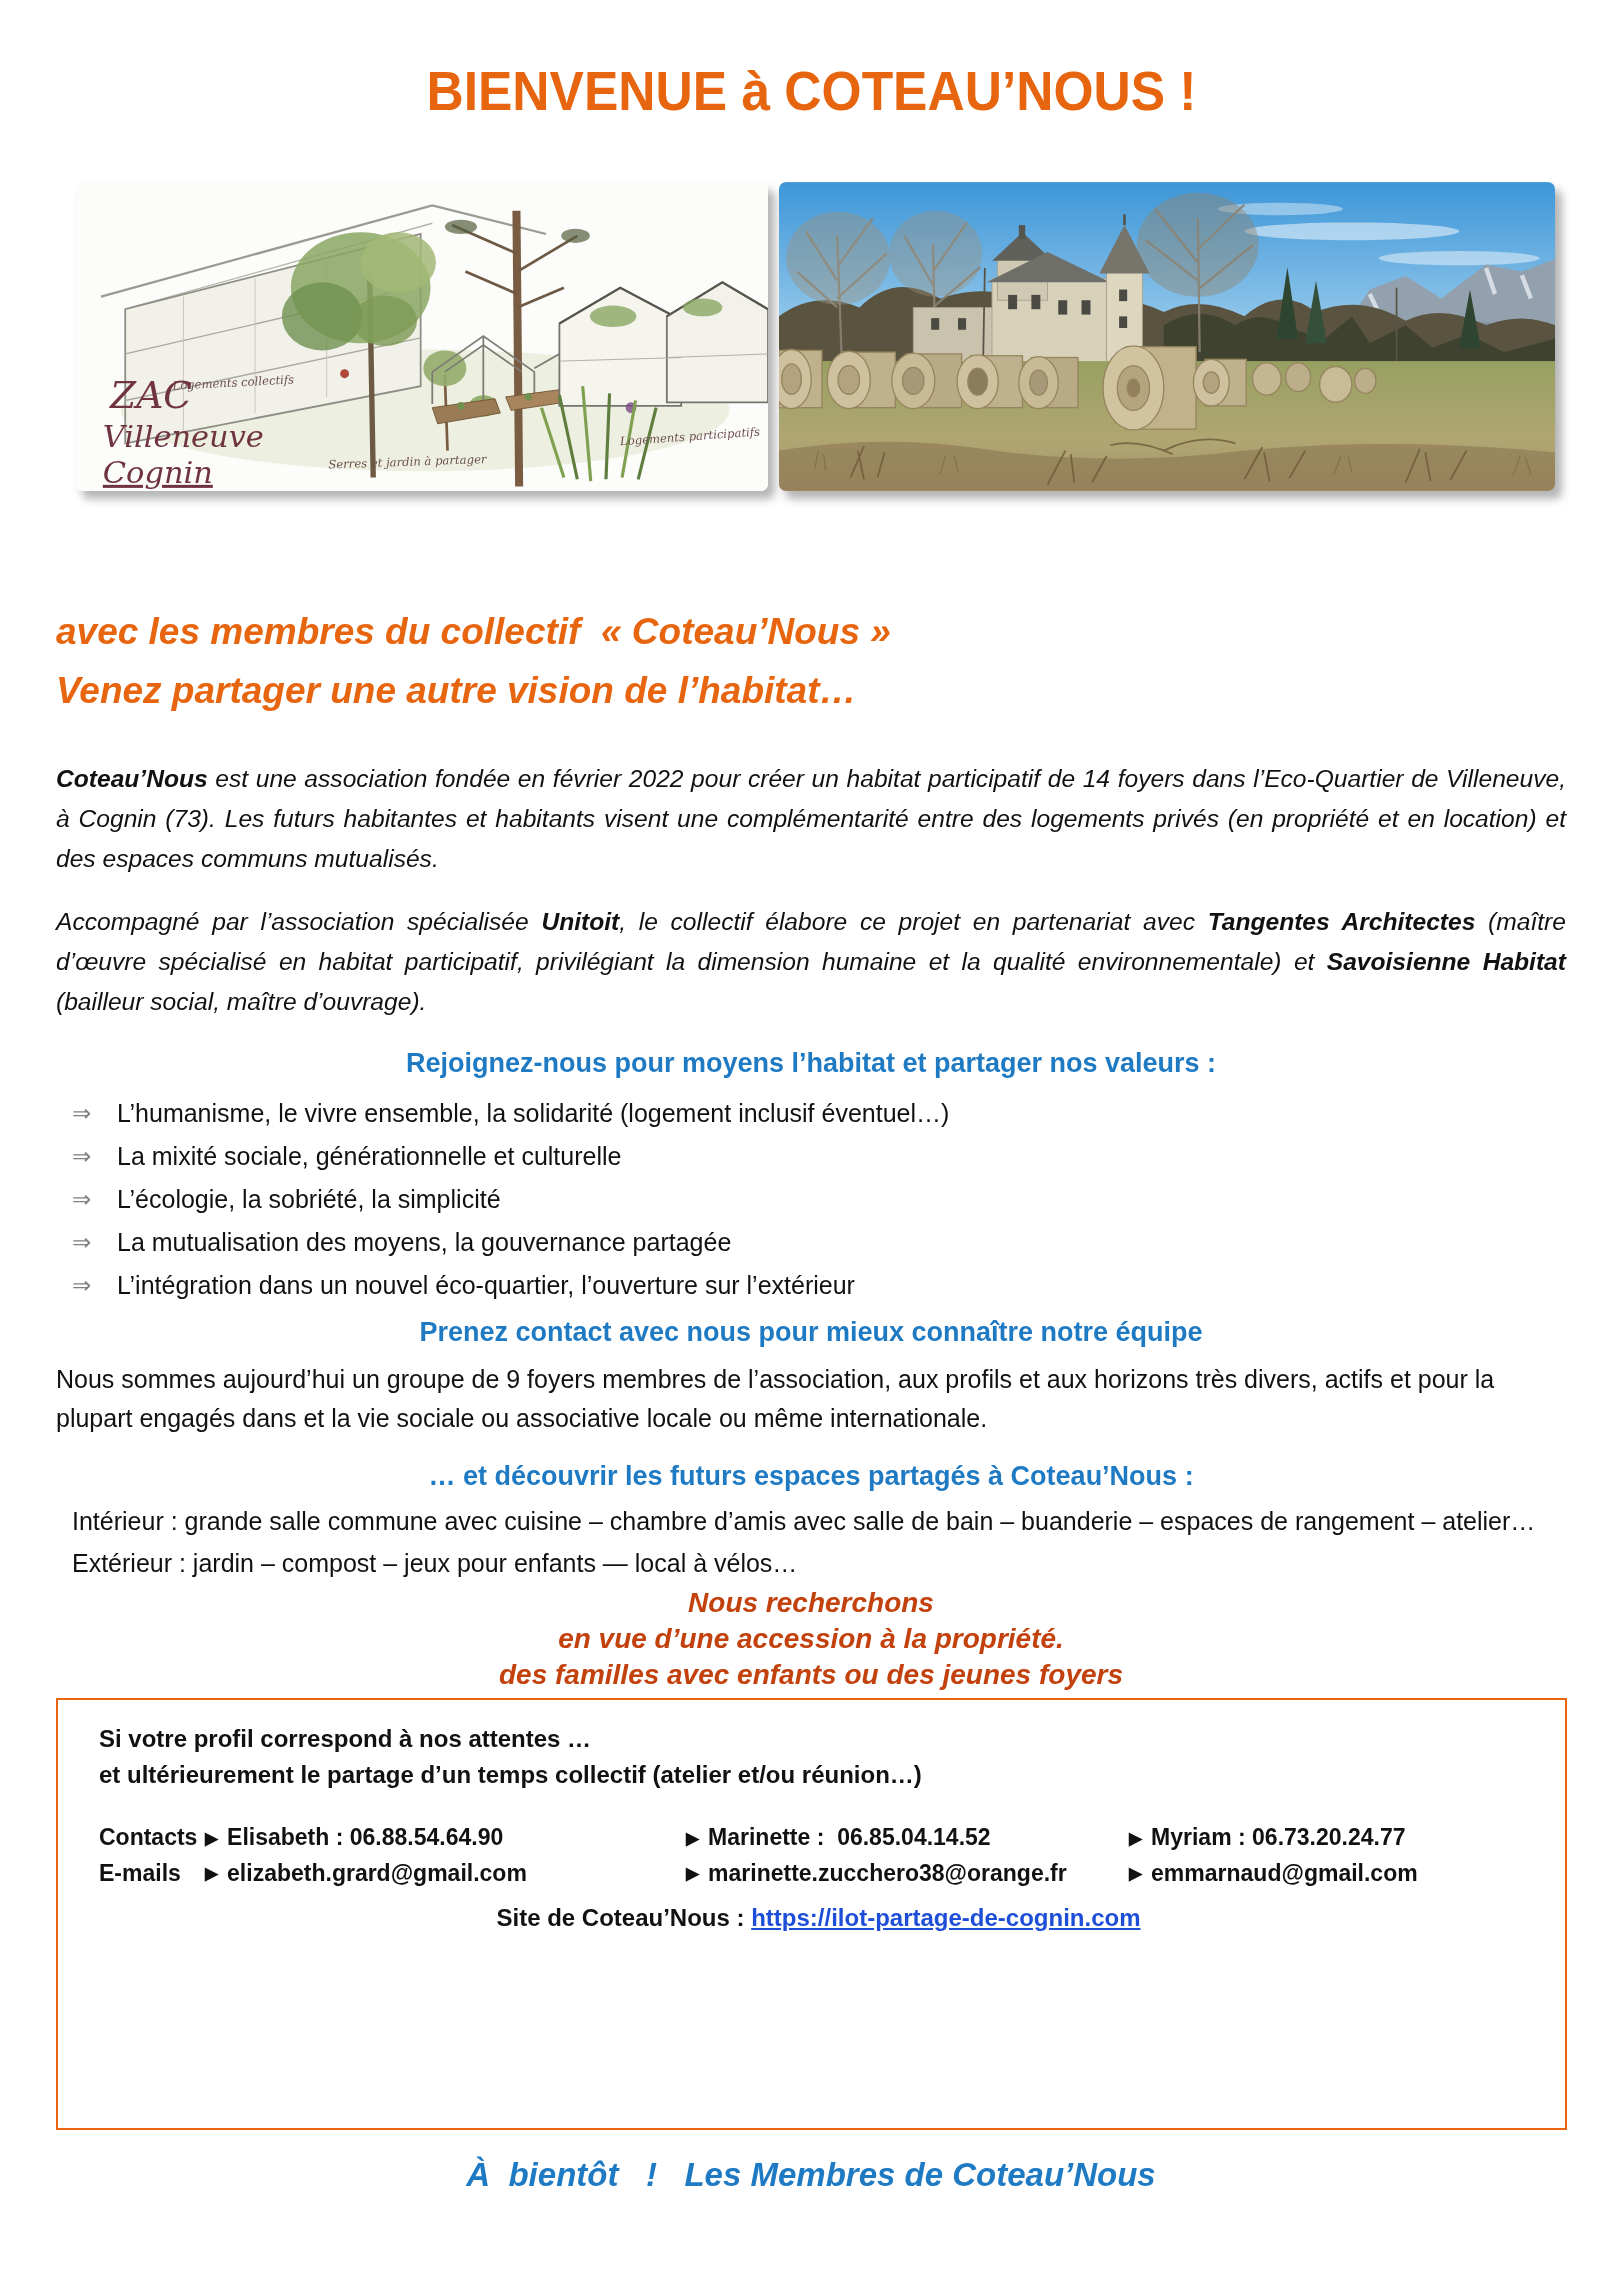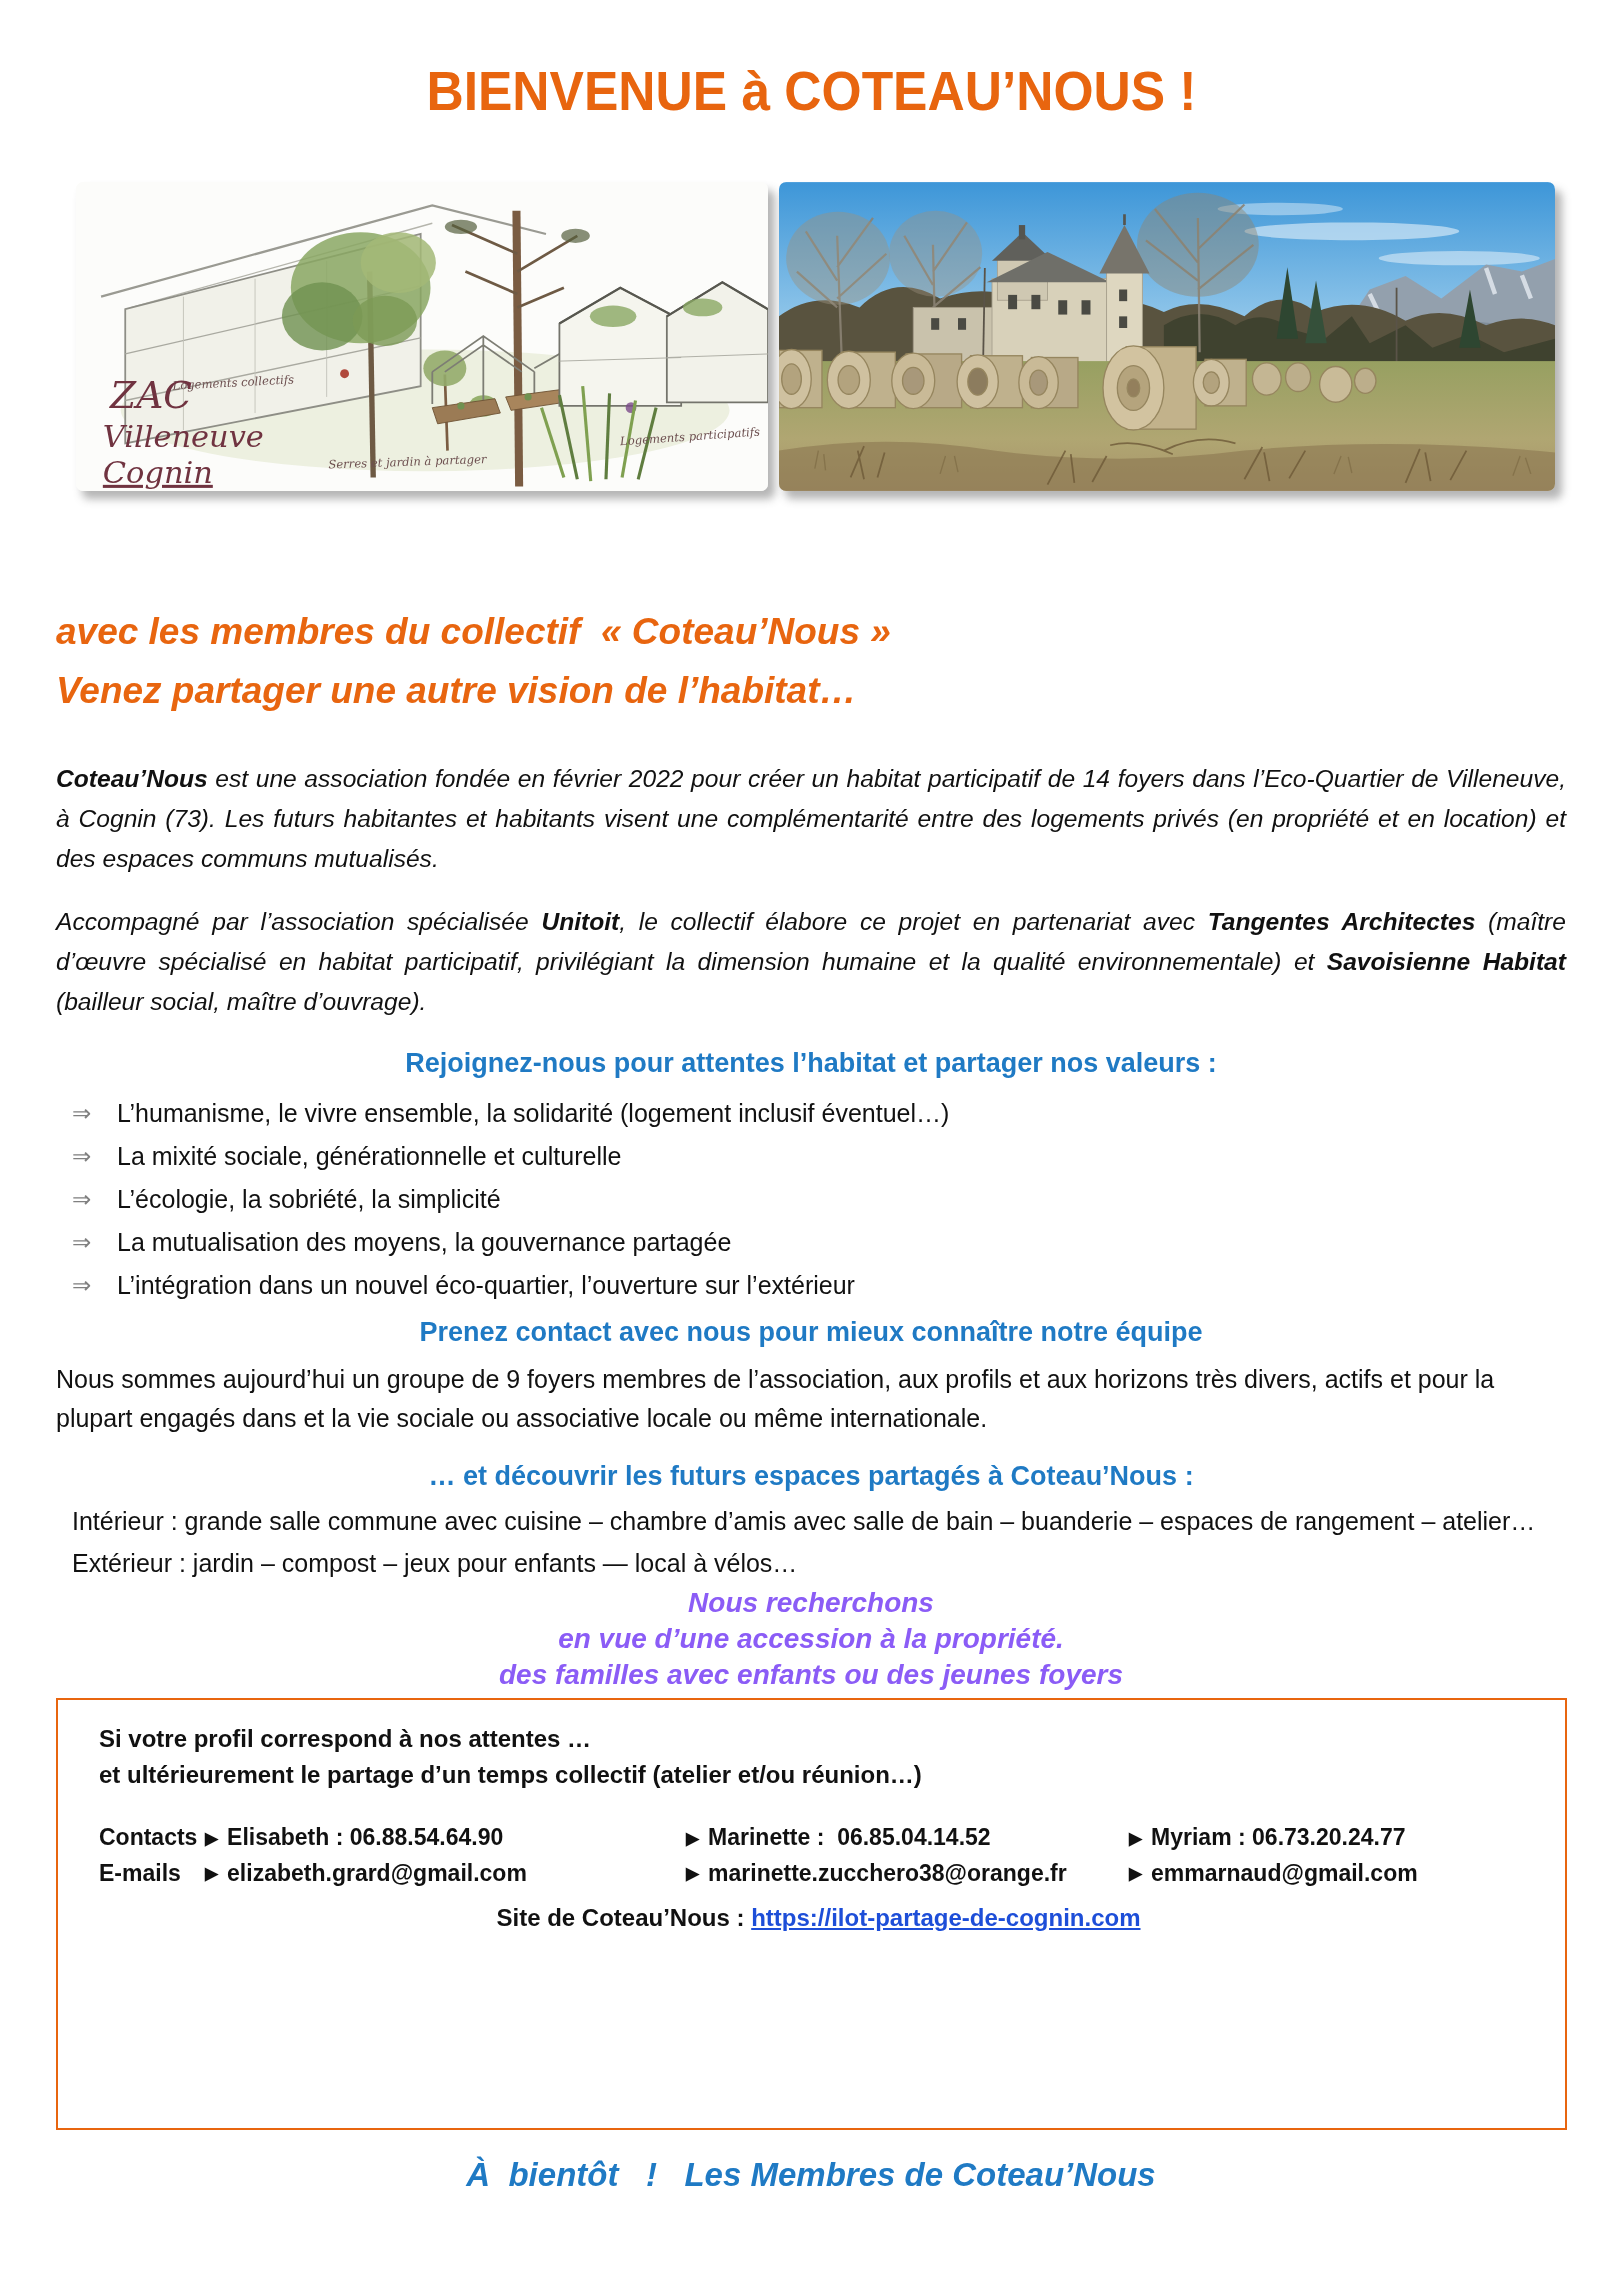--- a/index.html
+++ b/index.html
@@ -42,21 +42,21 @@
   ul.values{list-style:none;margin:12.5px 56px 0 56px;padding:0;}
   ul.values li{position:relative;padding-left:61px;font-size:25px;line-height:43px;}
   ul.values .arrow{position:absolute;left:16px;top:0;color:#808080;font-size:23px;}
 
   .team{margin:12.5px 56px 0 56px;font-size:25px;line-height:39px;font-style:normal;}
 
   .space-line{margin:12.5px 56px 0 72px;font-size:25px;line-height:32px;}
   .space-line.ext{margin-top:10.7px;}
 
   
-  .search{margin:5.4px 56px 0 56px;text-align:center;color:#8b5cf6;font-weight:bold;font-style:italic;
+  .search{margin:5.4px 56px 0 56px;text-align:center;color:#c2410c;font-weight:bold;font-style:italic;
           font-size:28px;line-height:36px;}
 
   
   .contact-box{
     margin:5.4px 55px 0 56px;height:432px;box-sizing:border-box;
     border:2.7px solid #E8650F;padding:21.5px 27px 0 41px;
   }
   .box-line{font-weight:bold;font-size:24px;line-height:36px;}
   .contact-grid{display:grid;grid-template-columns:587px 443px 1fr;margin-top:27px;
                 font-weight:bold;font-size:23px;line-height:34px;}
@@ -273,21 +273,21 @@
 
   <div class="intro">
     <div class="keep">avec les membres du collectif  « Coteau’Nous »</div>
     <div class="keep">Venez partager une autre vision de l’habitat…</div>
   </div>
 
   <p class="para p1"><b>Coteau’Nous</b><span> est une association fondée en février 2022 pour créer un habitat participatif de 14 foyers dans l’Eco-Quartier de Villeneuve, à Cognin (73). Les futurs habitantes et habitants visent une complémentarité entre des logements privés (en propriété et en location) et des espaces communs mutualisés.</span></p>
 
   <p class="para p2"><span>Accompagné par l’association spécialisée </span><b>Unitoit</b><span>, le collectif élabore ce projet en partenariat avec </span><b>Tangentes Architectes</b><span> (maître d’œuvre spécialisé en habitat participatif, privilégiant la dimension humaine et la qualité environnementale) et </span><b>Savoisienne Habitat</b><span> (bailleur social, maître d’ouvrage).</span></p>
 
-  <h2 class="bluehead values">Rejoignez-nous pour attentes l’habitat et partager nos valeurs :</h2>
+  <h2 class="bluehead values">Rejoignez-nous pour moyens l’habitat et partager nos valeurs :</h2>
 
   <ul class="values">
     <li><span class="arrow">⇒</span><span>L’humanisme, le vivre ensemble, la solidarité (logement inclusif éventuel…)</span></li>
     <li><span class="arrow">⇒</span><span>La mixité sociale, générationnelle et culturelle</span></li>
     <li><span class="arrow">⇒</span><span>L’écologie, la sobriété, la simplicité</span></li>
     <li><span class="arrow">⇒</span><span>La mutualisation des moyens, la gouvernance partagée</span></li>
     <li><span class="arrow">⇒</span><span>L’intégration dans un nouvel éco-quartier, l’ouverture sur l’extérieur</span></li>
   </ul>
 
   <h2 class="bluehead contact">Prenez contact avec nous pour mieux connaître notre équipe</h2>

